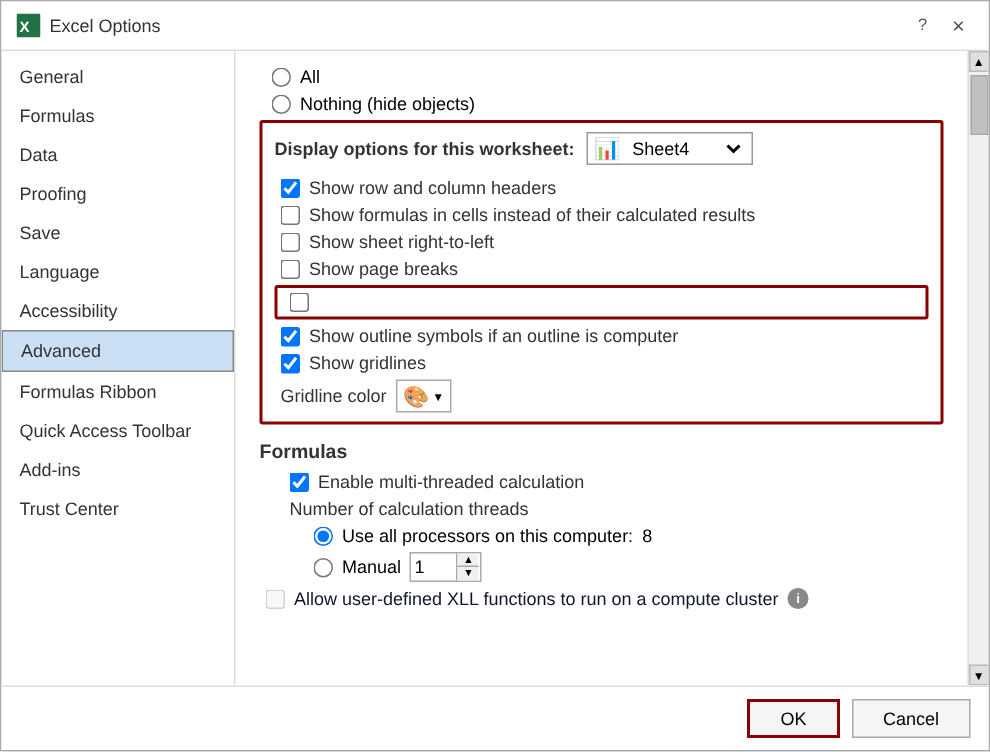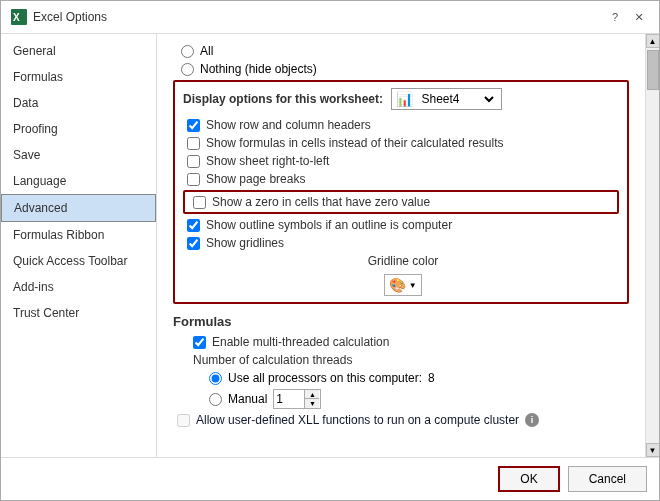--- a/index.html
+++ b/index.html
@@ -164,21 +164,20 @@
       padding: 3px 4px;
       margin-bottom: 4px;
     }
 
     .gridline-row {
       display: flex;
       align-items: center;
       gap: 6px;
       margin-top: 4px;
       padding-left: 4px;
-      flex-direction: column;
     }
     .gridline-label {
       font-size: 12px;
       color: #333;
     }
     .color-picker-btn {
       display: flex;
       align-items: center;
       border: 1px solid #aaa;
       padding: 2px 4px;
@@ -334,20 +333,21 @@
 
   <div class="dialog-body">
 
     <div class="sidebar">
       <div class="sidebar-item">General</div>
       <div class="sidebar-item">Formulas</div>
       <div class="sidebar-item">Data</div>
       <div class="sidebar-item">Proofing</div>
       <div class="sidebar-item">Save</div>
       <div class="sidebar-item">Language</div>
+      <div class="sidebar-item">Accessibility</div>
       <div class="sidebar-item active">Advanced</div>
       <div class="sidebar-item">Formulas Ribbon</div>
       <div class="sidebar-item">Quick Access Toolbar</div>
       <div class="sidebar-item">Add-ins</div>
       <div class="sidebar-item">Trust Center</div>
     </div>
 
     <div class="content-area">
       <div class="content-scroll">
 
@@ -386,21 +386,20 @@
             <label for="cb-rtl">Show sheet right-to-left</label>
           </div>
           <div class="checkbox-row">
             <input type="checkbox" id="cb-pagebreaks" style="">
             <label for="cb-pagebreaks">Show page breaks</label>
           </div>
 
           <div class="zero-value-box">
             <div class="checkbox-row" style="margin-bottom:0;">
               <input type="checkbox" id="cb-zero" style="">
-              <label for="cb-zero">Show a zero in cells that have zero value</label>
             </div>
           </div>
 
           <div class="checkbox-row">
             <input type="checkbox" id="cb-outline" checked="" style="">
             <label for="cb-outline">Show outline symbols if an outline is computer</label>
           </div>
 
           <div class="checkbox-row">
             <input type="checkbox" id="cb-gridlines" checked="" style="">

